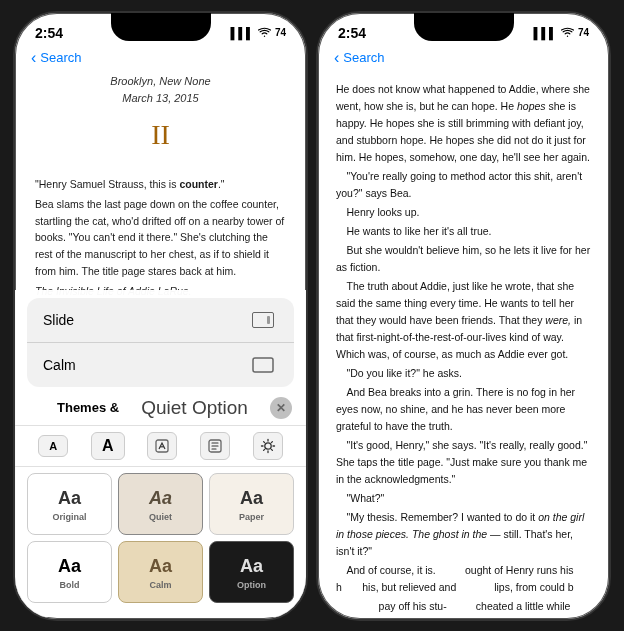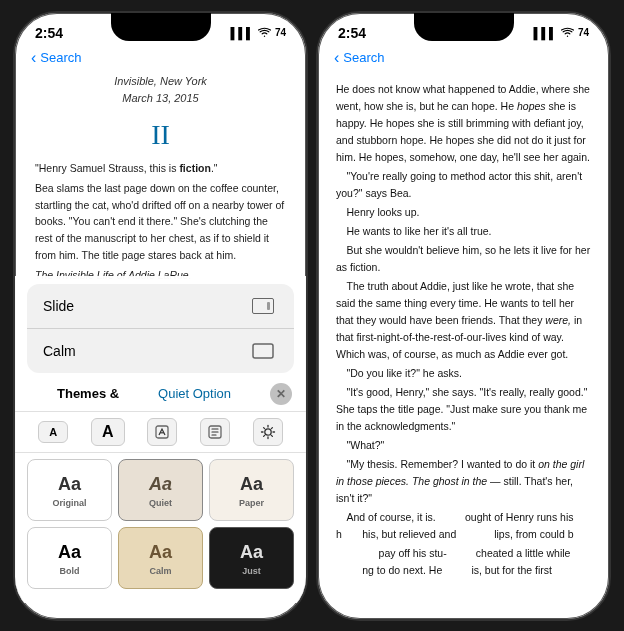--- a/index.html
+++ b/index.html
@@ -98,42 +98,42 @@
       font-style: italic;
       font-size: 11px;
       color: #333;
       margin-bottom: 6px;
     }
 
     .chapter-number {
       text-align: center;
       font-size: 28px;
       font-weight: 300;
-      color: #0369a1;
-      margin-bottom: 4px;
+      color: #a16207;
+      margin-bottom: 20px;
       font-family: Georgia, serif;
     }
 
     .book-text {
       font-size: 10.5px;
       line-height: 1.6;
       color: #1a1a1a;
     }
 
     .book-text p {
       margin-bottom: 3px;
     }
 
     .italic { font-style: italic; }
     .bold { font-weight: bold; }
 
     
     .overlay-panel {
       position: absolute;
-      bottom: 16px;
+      bottom: 2px;
       left: 0;
       right: 0;
       background: rgba(255,255,255,0.97);
       border-radius: 0;
       padding: 8px 0 4px;
       z-index: 30;
     }
 
     .slide-options {
       background: rgba(240,240,240,0.95);
@@ -348,26 +348,26 @@
       </div>
     </div>
 
     <div class="nav-bar">
       <span class="back-arrow">‹</span>
       <span style="font-size:13px; color:#007AFF;">Search</span>
     </div>
 
     <div class="book-content">
       <div class="book-location">
-        <span>Invisible, New York</span><br>
+        <span>Brooklyn, New None</span><br>
         <span>March 13, 2015</span>
       </div>
       <div class="chapter-number">II</div>
       <div class="book-text">
-        <p>"Henry Samuel Strauss, this is <span class="bold">fiction</span>."</p>
+        <p>"Henry Samuel Strauss, this is <span class="bold">counter</span>."</p>
         <p>Bea slams the last page down on the coffee counter, startling the cat, who'd drifted off on a nearby tower of books. "You can't end it there." She's clutching the rest of the manuscript to her chest, as if to shield it from him. The title page stares back at him.</p>
         <p class="italic">The Invisible Life of Addie LaRue.</p>
         <p>"What happened to her? Did she really go with Luc? After all that?"</p>
         <p>Henry shrugs. "I assume so."</p>
         <p>"You assume so?"</p>
 
       </div>
     </div>
 
     <div class="overlay-panel">
@@ -384,21 +384,21 @@
           <div class="slide-option-icon">
             <svg width="22" height="16" viewBox="0 0 22 16">
               <rect x="1" y="1" width="20" height="14" rx="2" fill="none" stroke="#666" stroke-width="1.5"></rect>
             </svg>
           </div>
         </div>
       </div>
 
       <div class="themes-header">
         <span class="themes-title">Themes &amp;</span>
-        <span style="font-size:13px; color:#0369a1;text-align:center;">Quiet Option</span>
+        <span style="font-size:19px; color:#404040;text-align:center;">Quiet Option</span>
         <div class="close-btn">✕</div>
       </div>
 
       <div class="font-size-row">
         <button class="font-btn" style="font-size:11px;">A</button>
         <button class="font-btn large" style="font-size:16px;">A</button>
         <div class="font-icon-btn">
           <svg width="16" height="16" viewBox="0 0 16 16">
             <rect x="2" y="2" width="12" height="12" rx="2" fill="none" stroke="#666" stroke-width="1.3"></rect>
             <path d="M5 11 L8 5 L11 11" fill="none" stroke="#333" stroke-width="1.2"></path>
@@ -442,21 +442,21 @@
         <div class="theme-card" style="background:#fff; border-color:#ccc;">
           <span class="theme-aa bold-style" style="color:#000;">Aa</span>
           <span class="theme-label">Bold</span>
         </div>
         <div class="theme-card calm-bg" style="border-color:#bba878;">
           <span class="theme-aa" style="color:#6b5535;">Aa</span>
           <span class="theme-label">Calm</span>
         </div>
         <div class="theme-card" style="background:#1a1a1a; border-color:#555;">
           <span class="theme-aa" style="color:#e0e0e0;">Aa</span>
-          <span class="theme-label" style="color:#aaa;">Just</span>
+          <span class="theme-label" style="color:#aaa;">Option</span>
         </div>
       </div>
 
     </div>
   </div>
 
   <div class="phone">
     <div class="notch"></div>
 
     <div class="status-bar">
@@ -481,20 +481,21 @@
     </div>
 
     <div class="right-book-content">
       <p>He does not know what happened to Addie, where she went, how she is, but he can hope. He <span class="italic">hopes</span> she is happy. He hopes she is still brimming with defiant joy, and stubborn hope. He hopes she did not do it just for him. He hopes, somehow, one day, he'll see her again.</p>
       <p>"You're really going to method actor this shit, aren't you?" says Bea.</p>
       <p>Henry looks up.</p>
       <p>He wants to like her it's all true.</p>
       <p>But she wouldn't believe him, so he lets it live for her as fiction.</p>
       <p>The truth about Addie, just like he wrote, that she said the same thing every time. He wants to tell her that they would have been friends. That they <span class="italic">were,</span> in that first-night-of-the-rest-of-our-lives kind of way. Which was, of course, as much as Addie ever got.</p>
       <p>"Do you like it?" he asks.</p>
+      <p>And Bea breaks into a grin. There is no fog in her eyes now, no shine, and he has never been more grateful to have the truth.</p>
       <p>"It's good, Henry," she says. "It's really, really good." She taps the title page. "Just make sure you thank me in the acknowledgments."</p>
       <p>"What?"</p>
       <p>"My thesis. Remember? I wanted to do it <span class="italic">on the girl in those pieces. The ghost in the</span> — still. That's her, isn't it?"</p>
       <p>And of course, it is. &nbsp;&nbsp;&nbsp;&nbsp;&nbsp;&nbsp;&nbsp;&nbsp; ought of Henry runs his h&nbsp;&nbsp;&nbsp;&nbsp;&nbsp;&nbsp; his, but relieved and &nbsp;&nbsp;&nbsp;&nbsp;&nbsp;&nbsp;&nbsp;&nbsp;&nbsp;&nbsp;&nbsp; lips, from could b</p>
       <p>&nbsp;&nbsp;&nbsp;&nbsp;&nbsp;&nbsp;&nbsp;&nbsp;&nbsp;&nbsp; pay off his stu- &nbsp;&nbsp;&nbsp;&nbsp;&nbsp;&nbsp;&nbsp;&nbsp; cheated a little while &nbsp;&nbsp;&nbsp;&nbsp;&nbsp;&nbsp;&nbsp;&nbsp; ng to do next. He &nbsp;&nbsp;&nbsp;&nbsp;&nbsp;&nbsp;&nbsp;&nbsp; is, but for the first</p>
 
     </div>
 
   </div>
 

